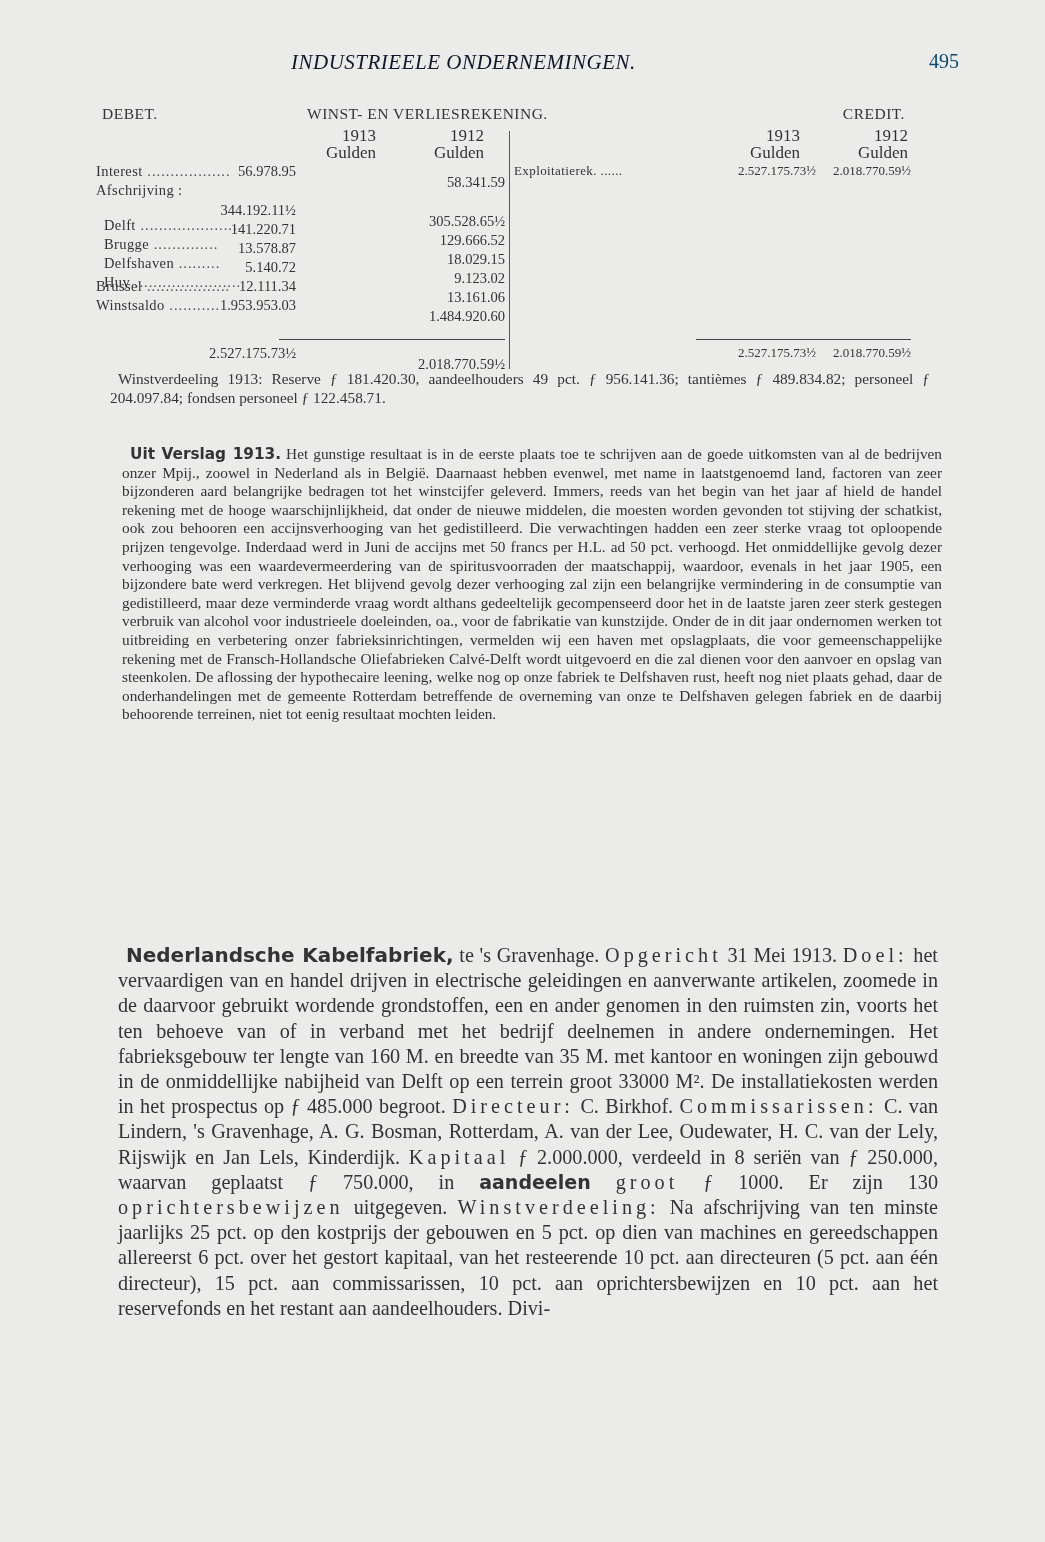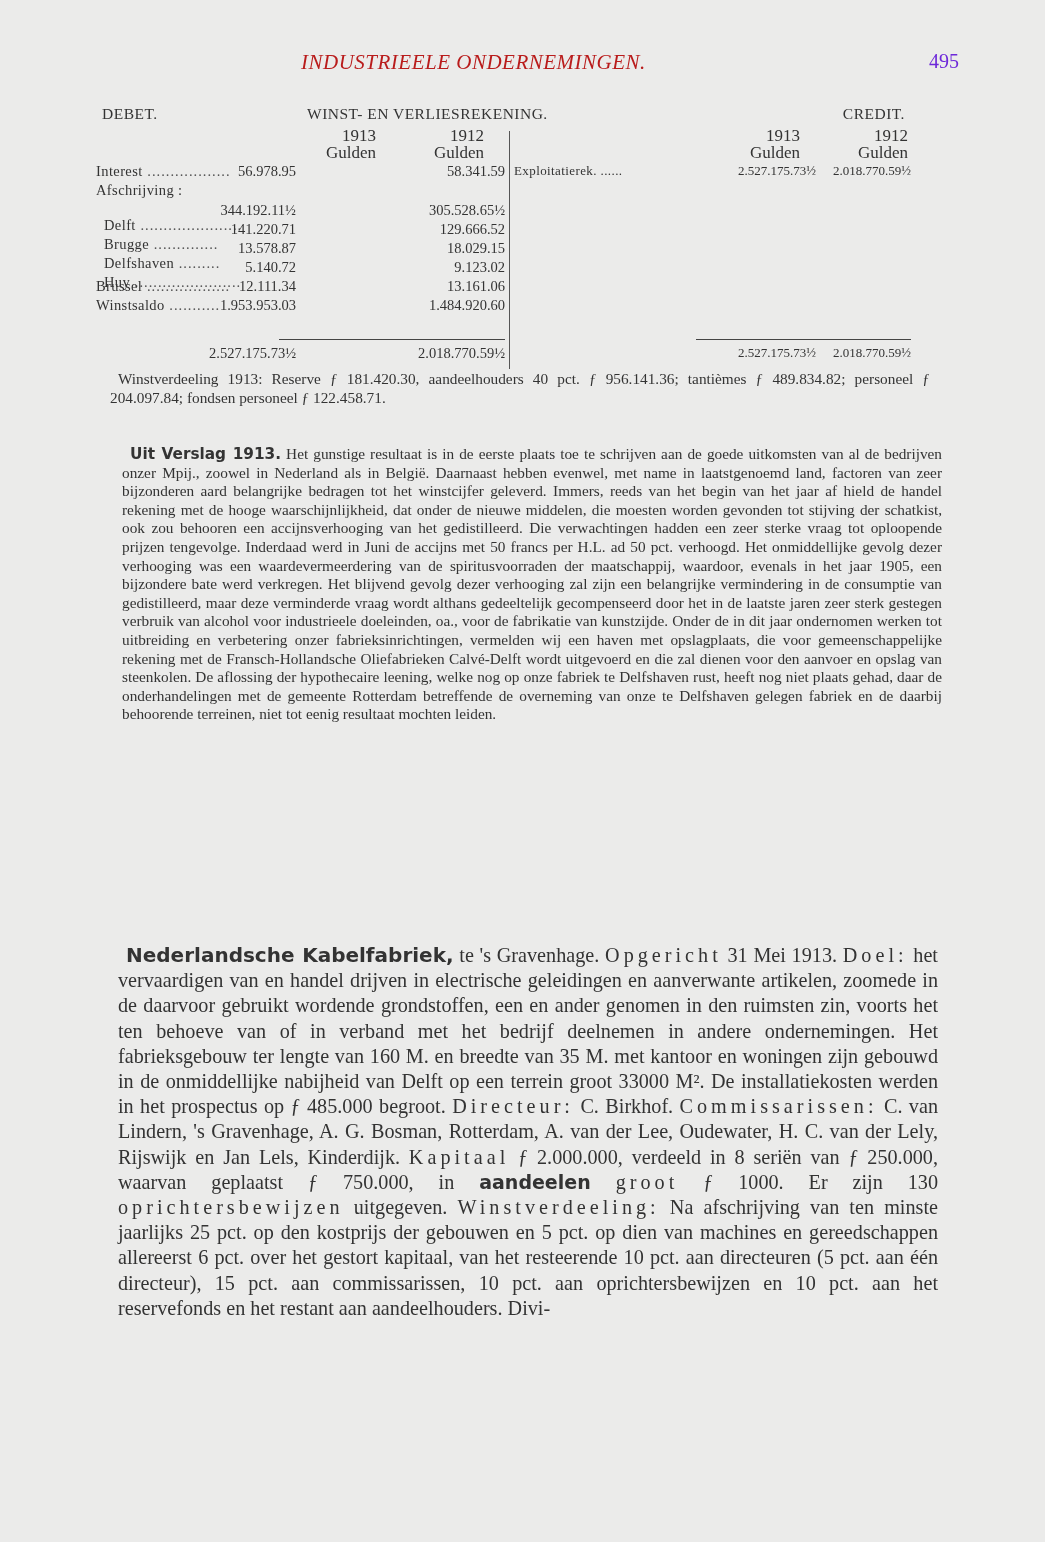--- a/index.html
+++ b/index.html
@@ -8,43 +8,43 @@
       background: #ebebea;
       color: #2a2a2a;
       font-family: "DejaVu Serif", "Liberation Serif", serif;
       position: relative;
       overflow: hidden;
     }
     .page-header {
       position: absolute; top: 50px; left: 0; width: 1045px; height: 30px;
     }
     .running-title {
-      position: absolute; left: 301px; top: 0;
+      position: absolute; left: 291px; top: 0;
       font-family: "Liberation Serif", serif; font-style: italic;
-      font-size: 21px; letter-spacing: 0.5px; color: #b91c1c;
+      font-size: 21px; letter-spacing: 0.5px; color: #0f172a;
     }
     .page-number {
       position: absolute; right: 86px; top: 0;
-      font-family: "Liberation Serif", serif; font-size: 20px; color: #6d28d9;
+      font-family: "Liberation Serif", serif; font-size: 20px; color: #0c4a6e;
     }
     
     .ledger { position: absolute; top: 105px; left: 96px; width: 815px; height: 270px;
       font-family: "Liberation Serif", serif; color: #333; }
     .ledger .title-row { position: absolute; top: 0; left: 0; width: 100%; font-size: 15.5px; letter-spacing: 0.5px; }
     .ledger .debet-label { position: absolute; left: 6px; }
     .ledger .main-title { position: absolute; left: 211px; }
     .ledger .credit-label { position: absolute; right: 6px; }
     .vrule { position: absolute; left: 413px; top: 26px; width: 1px; height: 238px; background: #555; }
     .colhead { position: absolute; font-size: 17px; text-align: right; line-height: 17px; }
     .row { position: absolute; left: 0; height: 18px; font-size: 14.5px; width: 413px; }
     .row .lbl { position: absolute; left: 0; white-space: nowrap; letter-spacing: 0.4px; }
     .row .lbl.indent { left: 8px; margin-top: 15px; }
     .row .dots { color: #555; letter-spacing: 1px; }
     .row .v1 { position: absolute; right: 213px; text-align: right; }
-    .row .v2 { position: absolute; right: 4px; text-align: right; }
+    .row .v2 { position: absolute; right: 4px; text-align: right; margin-top: 11px; }
     .crow { position: absolute; left: 418px; width: 397px; height: 18px; font-size: 13px; }
     .crow .lbl { position: absolute; left: 0; letter-spacing: 0.4px; white-space: nowrap; }
     .crow .v1 { position: absolute; right: 95px; }
     .crow .v2 { position: absolute; right: 0; }
     .sumline { position: absolute; height: 1px; background: #444; }
     
     .para {
       position: absolute; left: 110px; width: 820px;
       font-family: "Liberation Serif", serif; color: #333;
       text-align: justify; text-align-last: left;
@@ -141,21 +141,21 @@
     <span class="v2">2.018.770.59½</span>
   </div>
   <div class="sumline" style="left:600px; top:234px; width:215px;"></div>
   <div class="crow" style="top:240px;">
     <span class="v1">2.527.175.73½</span>
     <span class="v2">2.018.770.59½</span>
   </div>
 </div>
 
 <p class="para small-para indent1" style="top:370px; margin:0;">
-  <span>Winstverdeeling 1913: Reserve ƒ 181.420.30, aandeelhouders 40 pct. ƒ 956.141.36; tantièmes ƒ 489.834.82; personeel ƒ 204.097.84; fondsen personeel ƒ 122.458.71.</span>
+  <span>Winstverdeeling 1913: Reserve ƒ 181.420.30, aandeelhouders 49 pct. ƒ 956.141.36; tantièmes ƒ 489.834.82; personeel ƒ 204.097.84; fondsen personeel ƒ 122.458.71.</span>
 </p>
 
 <p class="para small-para indent1" style="top:433px; margin:12px;">
   <span class="b-sans">Uit Verslag 1913.</span><span> Het gunstige resultaat is in de eerste plaats toe te schrijven aan de goede uitkomsten van al de bedrijven onzer Mpij., zoowel in Nederland als in België. Daarnaast hebben evenwel, met name in laatstgenoemd land, factoren van zeer bijzonderen aard belangrijke bedragen tot het winstcijfer geleverd. Immers, reeds van het begin van het jaar af hield de handel rekening met de hooge waarschijnlijkheid, dat onder de nieuwe middelen, die moesten worden gevonden tot stijving der schatkist, ook zou behooren een accijnsverhooging van het gedistilleerd. Die verwachtingen hadden een zeer sterke vraag tot oploopende prijzen tengevolge. Inderdaad werd in Juni de accijns met 50 francs per H.L. ad 50 pct. verhoogd. Het onmiddellijke gevolg dezer verhooging was een waardevermeerdering van de spiritusvoorraden der maatschappij, waardoor, evenals in het jaar 1905, een bijzondere bate werd verkregen. Het blijvend gevolg dezer verhooging zal zijn een belangrijke vermindering in de consumptie van gedistilleerd, maar deze verminderde vraag wordt althans gedeeltelijk gecompenseerd door het in de laatste jaren zeer sterk gestegen verbruik van alcohol voor industrieele doeleinden, oa., voor de fabrikatie van kunstzijde. Onder de in dit jaar ondernomen werken tot uitbreiding en verbetering onzer fabrieksinrichtingen, vermelden wij een haven met opslagplaats, die voor gemeenschappelijke rekening met de Fransch-Hollandsche Oliefabrieken Calvé-Delft wordt uitgevoerd en die zal dienen voor den aanvoer en opslag van steenkolen. De aflossing der hypothecaire leening, welke nog op onze fabriek te Delfshaven rust, heeft nog niet plaats gehad, daar de onderhandelingen met de gemeente Rotterdam betreffende de overneming van onze te Delfshaven gelegen fabriek en de daarbij behoorende terreinen, niet tot eenig resultaat mochten leiden.</span>
 </p>
 
 <p class="para large-para indent1" style="top:935px; margin:8px;">
   <span class="b-sans" style="font-size:20px;">Nederlandsche Kabelfabriek,</span><span> te 's Gravenhage. </span><span class="spaced">Opgericht</span><span> 31 Mei 1913. </span><span class="spaced">Doel:</span><span> het vervaardigen van en handel drijven in electrische geleidingen en aanverwante artikelen, zoomede in de daarvoor gebruikt wordende grondstoffen, een en ander genomen in den ruimsten zin, voorts het ten behoeve van of in verband met het bedrijf deelnemen in andere ondernemingen. Het fabrieksgebouw ter lengte van 160 M. en breedte van 35 M. met kantoor en woningen zijn gebouwd in de onmiddellijke nabijheid van Delft op een terrein groot 33000 M². De installatiekosten werden in het prospectus op ƒ 485.000 begroot. </span><span class="spaced">Directeur:</span><span> C. Birkhof. </span><span class="spaced">Commissarissen:</span><span> C. van Lindern, 's Gravenhage, A. G. Bosman, Rotterdam, A. van der Lee, Oudewater, H. C. van der Lely, Rijswijk en Jan Lels, Kinderdijk. </span><span class="spaced">Kapitaal</span><span> ƒ 2.000.000, verdeeld in 8 seriën van ƒ 250.000, waarvan geplaatst ƒ 750.000, in </span><span class="b-sans" style="font-size:19px;">aandeelen</span><span> </span><span class="spaced">groot</span><span> ƒ 1000. Er zijn 130 </span><span class="spaced">oprichtersbewijzen</span><span> uitgegeven. </span><span class="spaced">Winstverdeeling:</span><span> Na afschrijving van ten minste jaarlijks 25 pct. op den kostprijs der gebouwen en 5 pct. op dien van machines en gereedschappen allereerst 6 pct. over het gestort kapitaal, van het resteerende 10 pct. aan directeuren (5 pct. aan één directeur), 15 pct. aan commissarissen, 10 pct. aan oprichtersbewijzen en 10 pct. aan het reservefonds en het restant aan aandeelhouders. Divi-</span>
 </p>
 

